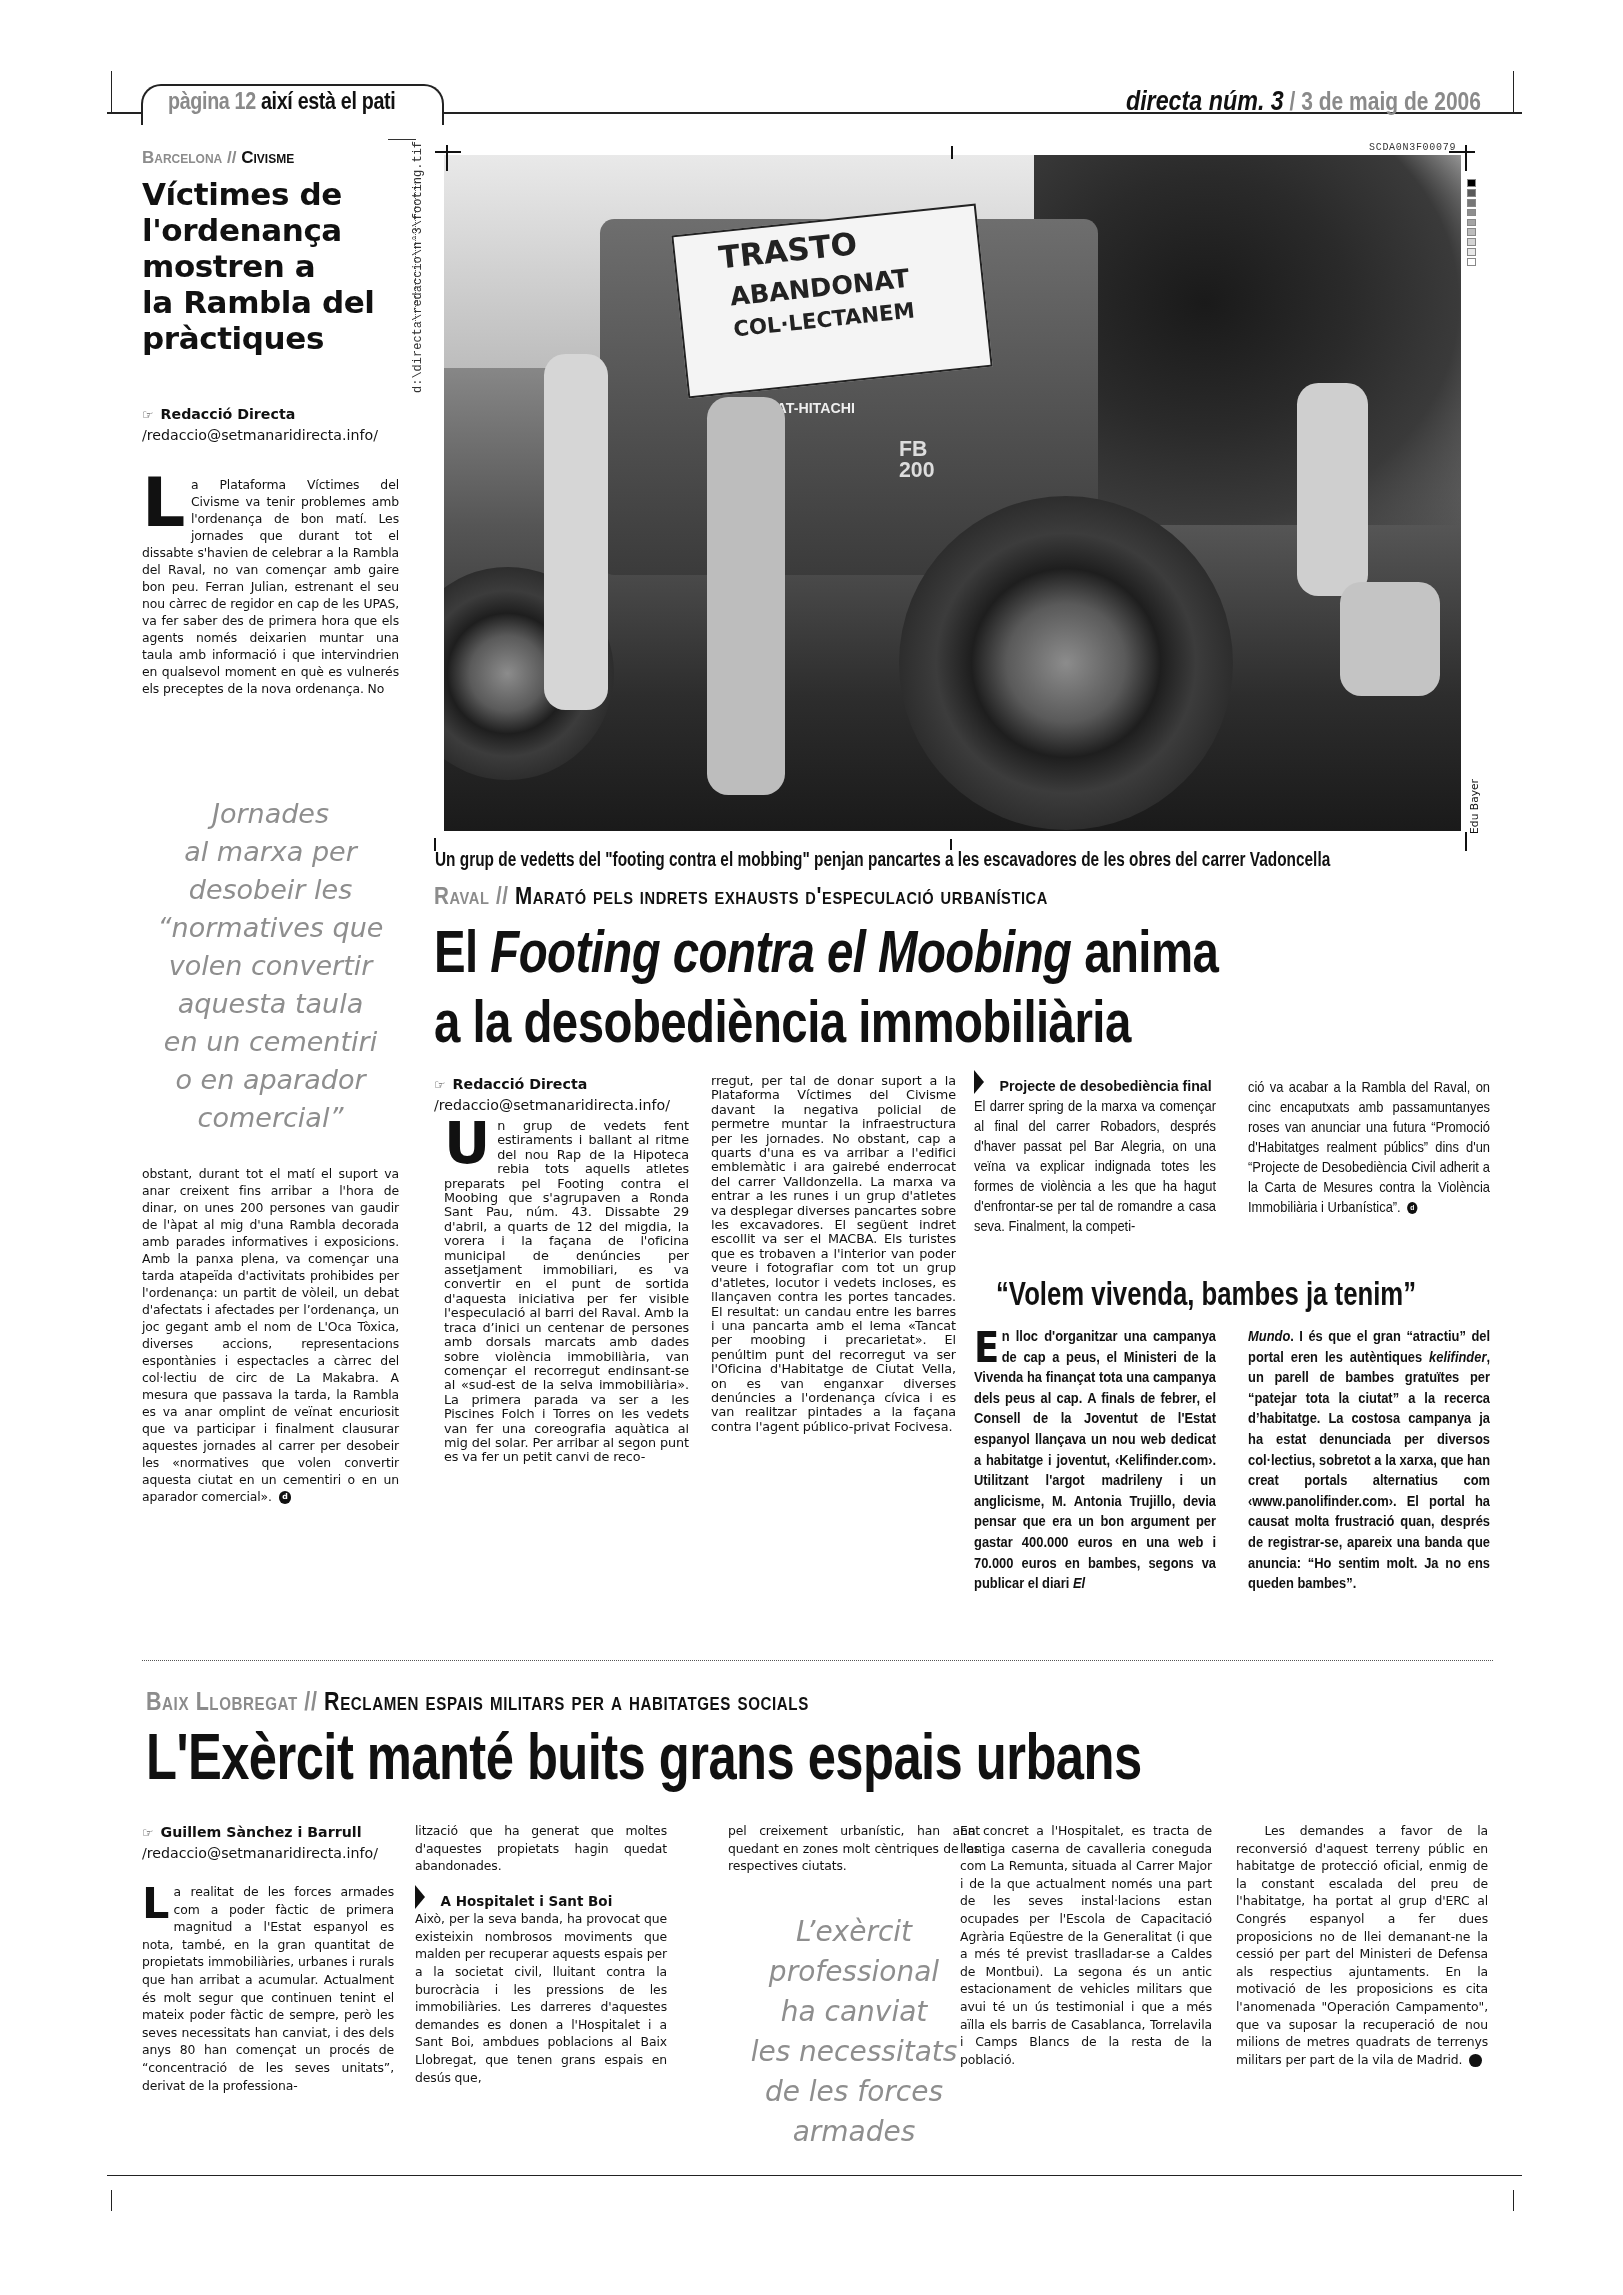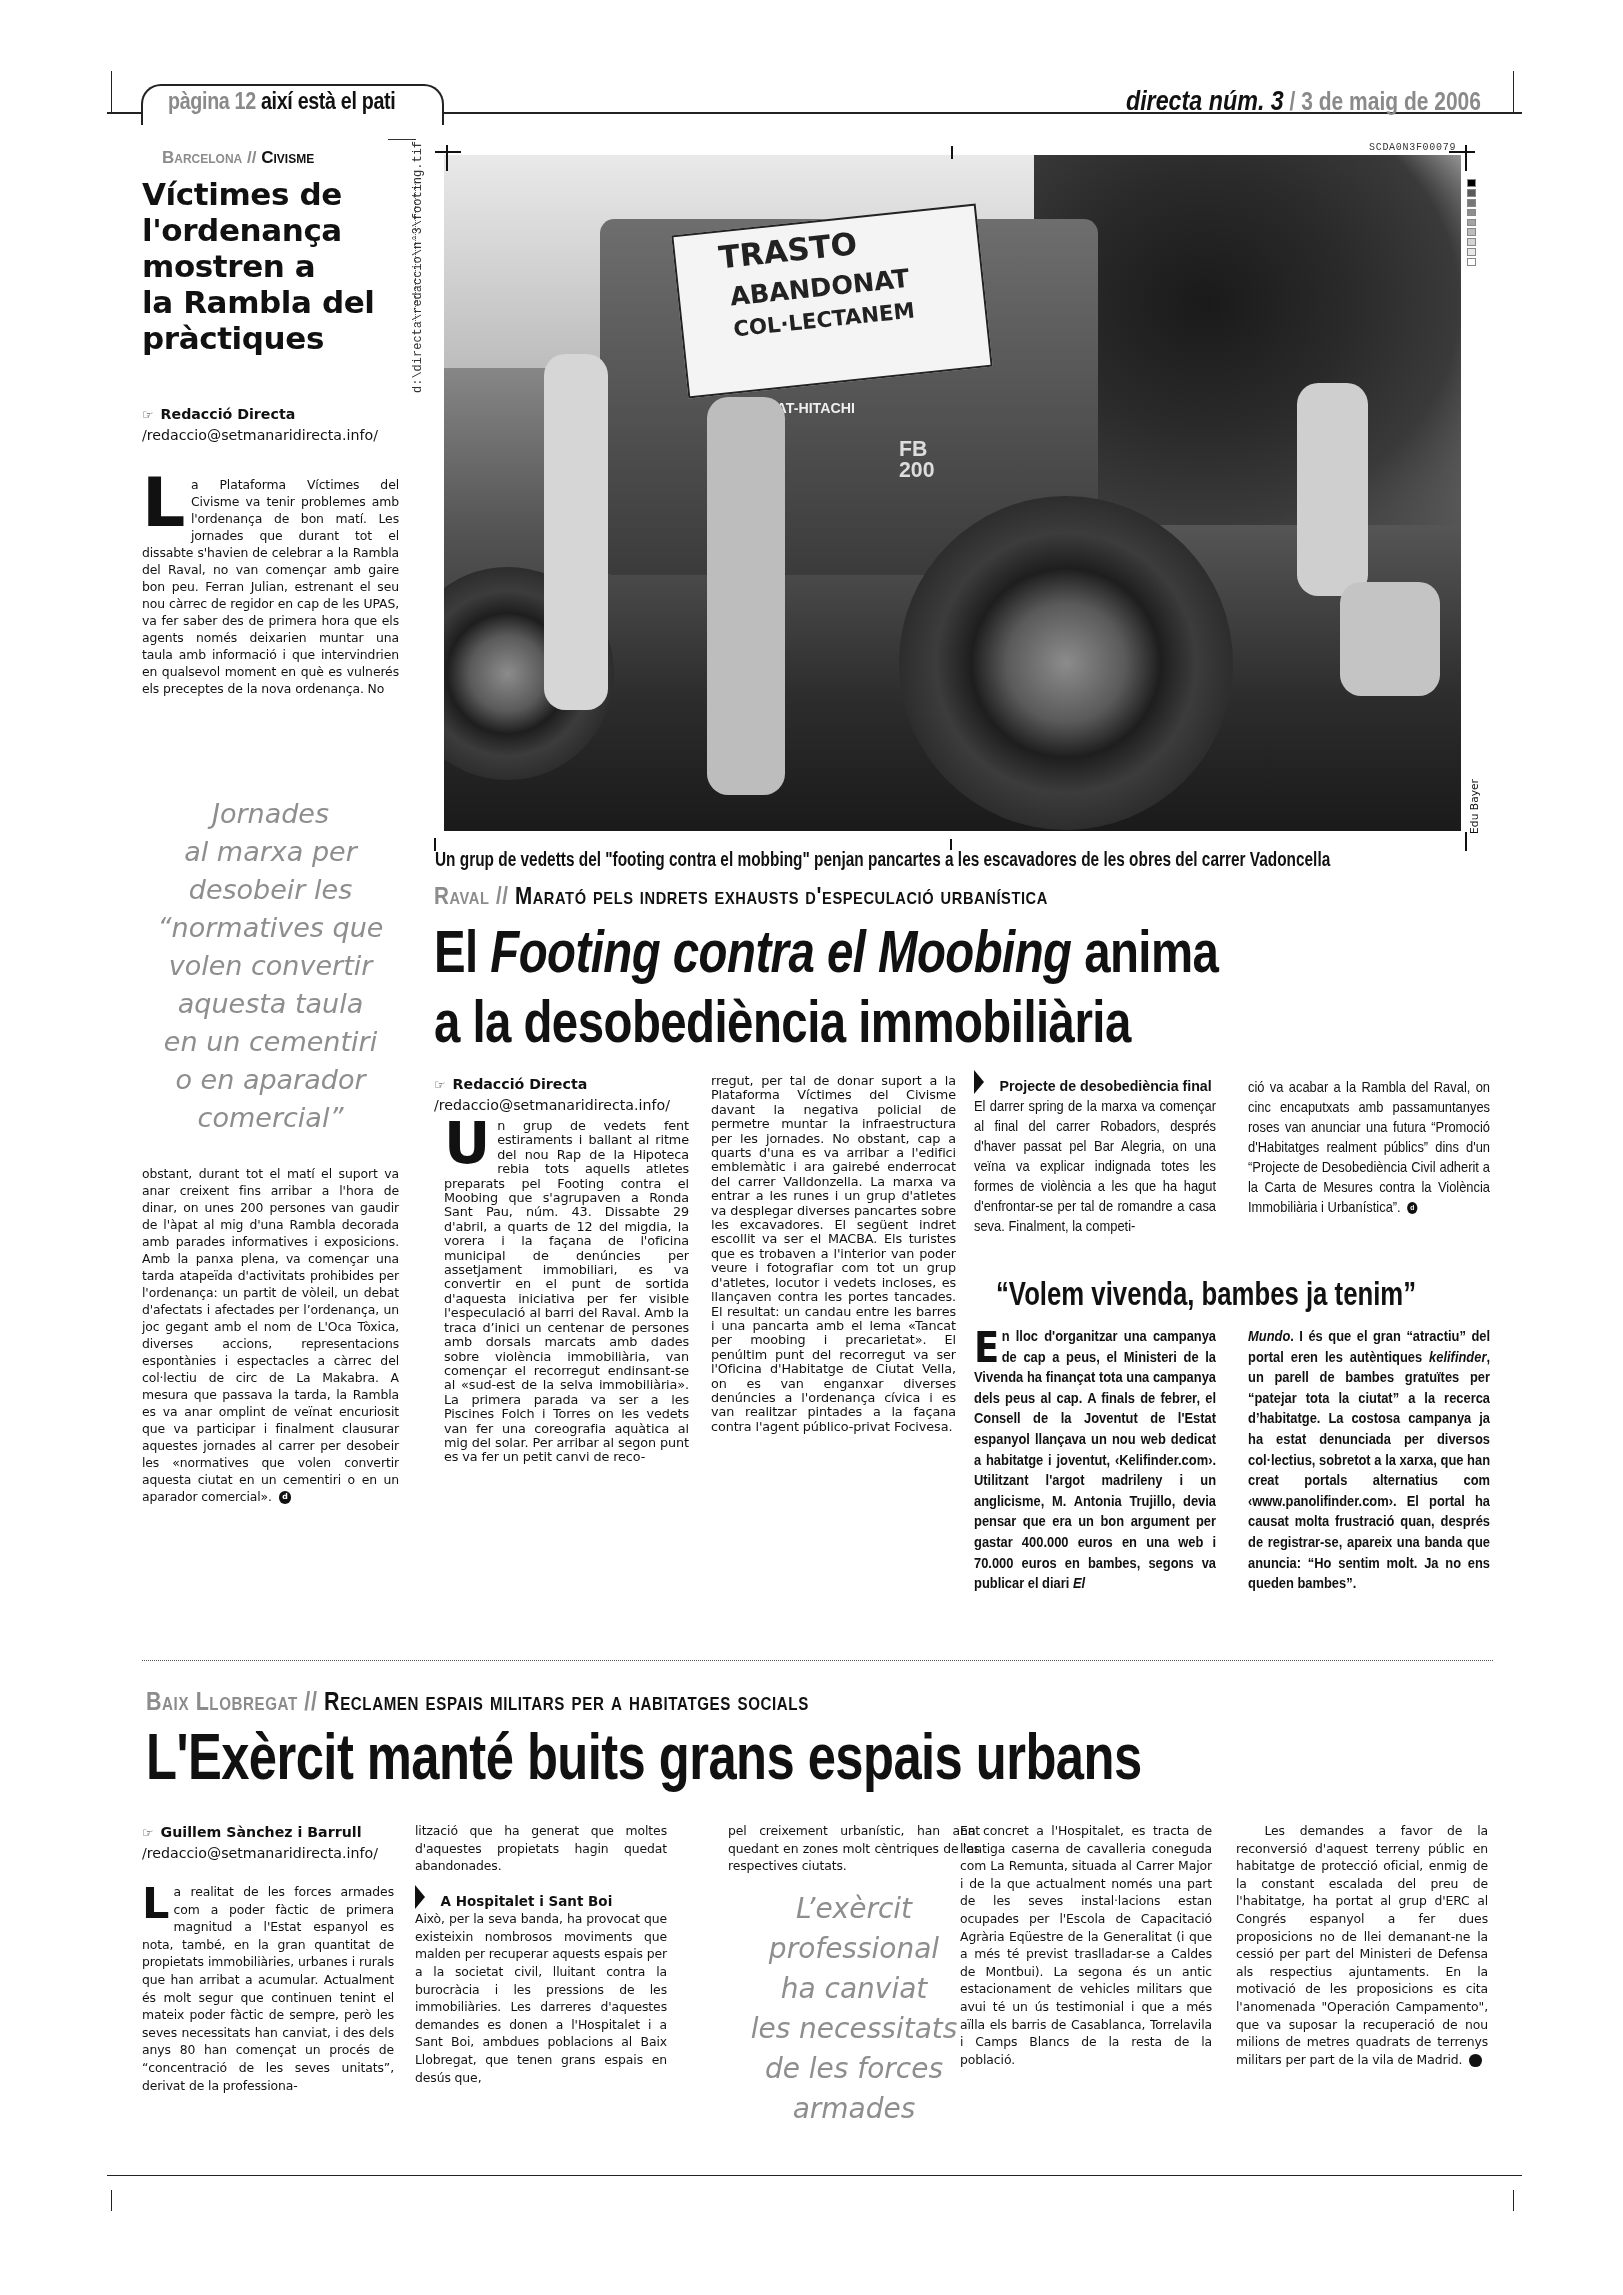--- a/index.html
+++ b/index.html
@@ -91,21 +91,21 @@
 <div class="tab-shape"></div>
 <div class="hdr-left">
   <span class="gray">pàgina 12</span>
   <span>així està el pati</span>
 </div>
 <div class="hdr-right">
   <span class="pub">directa núm. 3</span><span class="date"> / </span><span class="date">3 de maig de 2006</span>
 </div>
 
 <div class="abs" style="left:388px; top:139px; width:28.4px; height:1.4px; background:#333;"></div>
-<div class="kicker" style="left:142px; top:148px; font-size:17px;margin-left:20px;">
+<div class="kicker" style="left:142px; top:148px; font-size:17px;">
   <span class="gray">Barcelona</span><span class="slash-g"> // </span><span>Civisme</span>
 </div>
 <div class="dotted-v" style="left:415px; top:181px; height:142px;"></div>
 
 <div class="left-col" style="top:176px;">
   <div class="headline-1">Víctimes de</div>
   <div class="headline-1">l'ordenança</div>
   <div class="headline-1">mostren a</div>
   <div class="headline-1">la Rambla del</div>
   <div class="headline-1">pràctiques</div>
@@ -235,21 +235,21 @@
 </div>
 
 <div class="bcol" style="left:415px;">
   <div class="body-text">lització que ha generat que moltes d'aquestes propietats hagin quedat abandonades.</div>
   <div class="subhead" style="margin-top:17px; font-family:'DejaVu Sans',sans-serif; font-size:13.5px;"><span class="arrow"></span><span>A Hospitalet i Sant Boi</span></div>
   <div class="body-text">Això, per la seva banda, ha provocat que existeixin nombrosos moviments que malden per recuperar aquests espais per a la societat civil, lluitant contra la burocràcia i les pressions de les immobiliàries. Les darreres d'aquestes demandes es donen a l'Hospitalet i a Sant Boi, ambdues poblacions al Baix Llobregat, que tenen grans espais en desús que,</div>
 </div>
 
 <div class="bcol" style="left:728px;">
   <div class="body-text">pel creixement urbanístic, han anat quedant en zones molt cèntriques de les respectives ciutats.</div>
-  <div class="bquote" style="margin-top:14px;">
+  <div class="bquote" style="margin-top:37px;">
     <div>L’exèrcit</div>
     <div>professional</div>
     <div>ha canviat</div>
     <div>les necessitats</div>
     <div>de les forces</div>
     <div>armades</div>
   </div>
 </div>
 
 <div class="bcol" style="left:960px;">

